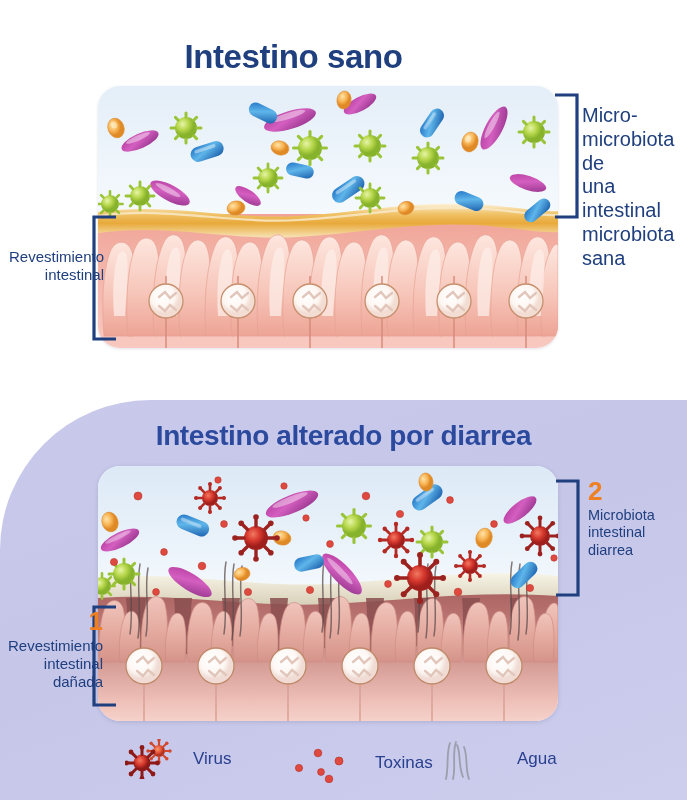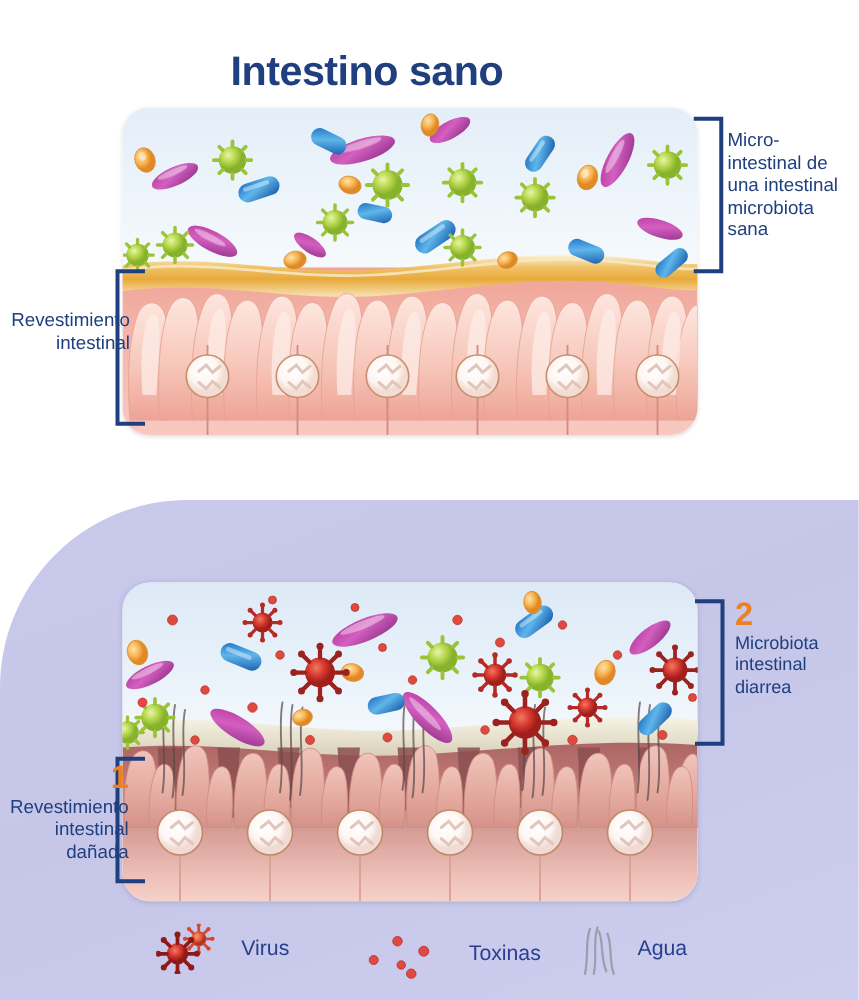--- a/index.html
+++ b/index.html
@@ -51,34 +51,34 @@
   .tissue-damaged{top:122px;height:133px;background:linear-gradient(180deg,#a9625f 0%,#b97370 22%,#d39a93 55%,#eec0b8 85%,#f5d2ca 100%);}
 
   svg.layer{position:absolute;left:0;top:0;overflow:visible;}
 
   
   .bracket{position:absolute;}
   .bracket path{fill:none;stroke:#1f3f7e;stroke-width:3.2;}
 
   
   .callout{position:absolute;color:#1f3f7e;line-height:1.19;}
-  .callout-micro{left:582px;top:104px;width:105px;font-size:15px;}
+  .callout-micro{left:582px;top:104px;width:105px;font-size:20px;}
   .callout-rev{left:0px;top:248px;width:104px;font-size:15px;text-align:right;}
   .callout-2{left:588px;top:478px;width:99px;font-size:14.5px;}
   .callout-1{left:0px;top:608px;width:103px;font-size:15px;text-align:right;}
   .num{font-size:26px;font-weight:bold;color:#ef8022;line-height:1;display:block;margin-bottom:3px;}
   .num-right{text-align:right;}
 
   
   .legend{position:absolute;left:0;top:735px;width:687px;height:50px;padding-left:36px;}
   .legend-item{position:absolute;display:flex;align-items:center;}
   .legend-label{font-size:17px;color:#29408f;font-weight:normal;margin-left:10px;}
   .legend-virus{left:125px;top:4px;}
   .legend-tox{left:285px;top:8px;}
-  .legend-agua{left:462px;top:4px;}
+  .legend-agua{left:440px;top:4px;gap:29px;}
   .legend-icon{width:58px;height:40px;position:relative;}
 </style>
 </head>
 <body>
 
 <div id="stage">
 
   <div class="lavender-panel"></div>
 
   <div class="title-healthy">Intestino sano</div>
@@ -370,33 +370,34 @@
         </g>
       </g>
     </svg>
   </div>
 
   <svg class="bracket" style="left:553px;top:92px;" width="30" height="128">
     <path d="M2,3 L24,3 L24,125 L2,125"></path>
   </svg>
   <div class="callout callout-micro">
     <span>Micro-</span><br>
-    <span>intestinal de</span><br>
+    <span>microbiota de</span><br>
     <span>una intestinal</span><br>
     <span>microbiota sana</span>
   </div>
 
   <svg class="bracket" style="left:88px;top:214px;" width="30" height="128">
     <path d="M28,3 L6,3 L6,125 L28,125"></path>
   </svg>
   <div class="callout callout-rev">
     <span>Revestimiento</span><br>
     <span>intestinal</span>
   </div>
 
+  <div class="title-damaged">Intestino alterado por diarrea</div>
 
   <div class="gut-panel gut-damaged">
     <div class="lumen lumen-damaged"></div>
     <div class="tissue tissue-damaged"></div>
 
     <svg class="layer" width="460" height="255" viewBox="0 0 460 255">
       <defs>
         <linearGradient id="dMuc" x1="0" y1="0" x2="0" y2="1">
           <stop offset="0%" stop-color="#f7f4e6"></stop>
             <stop offset="55%" stop-color="#e6e0cd"></stop>

